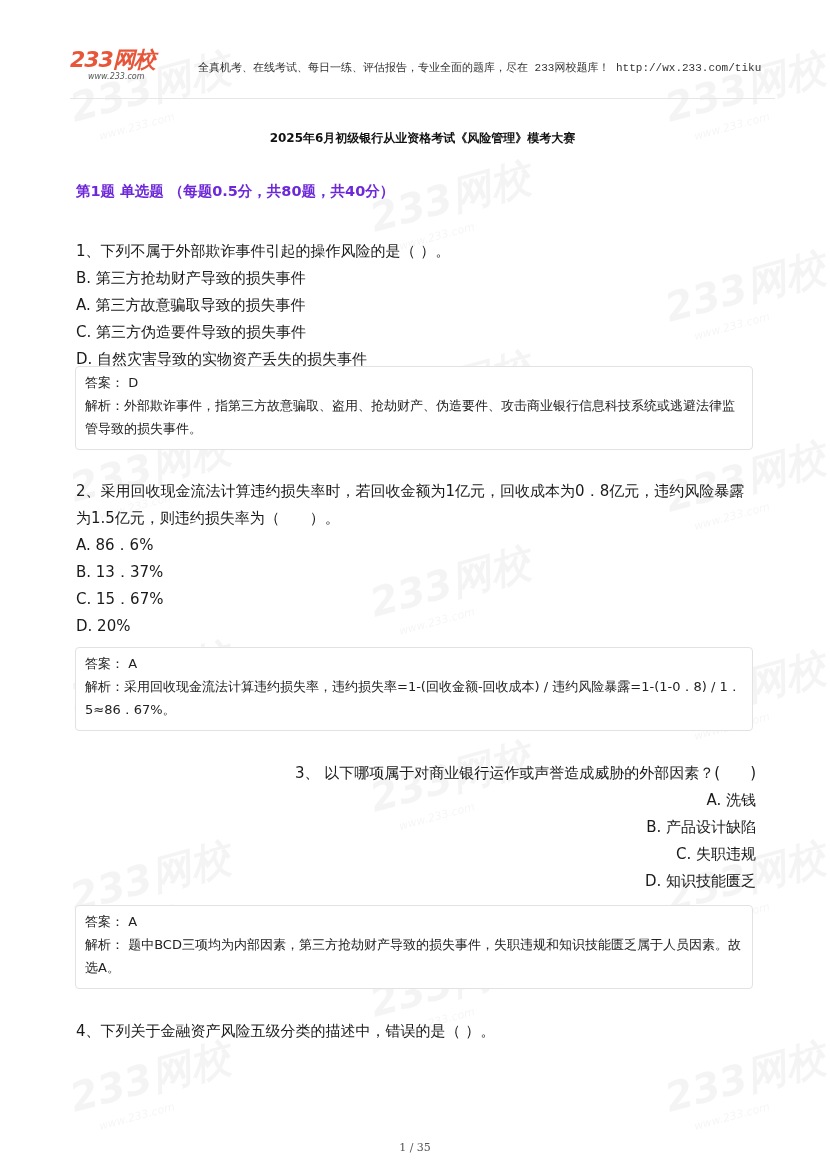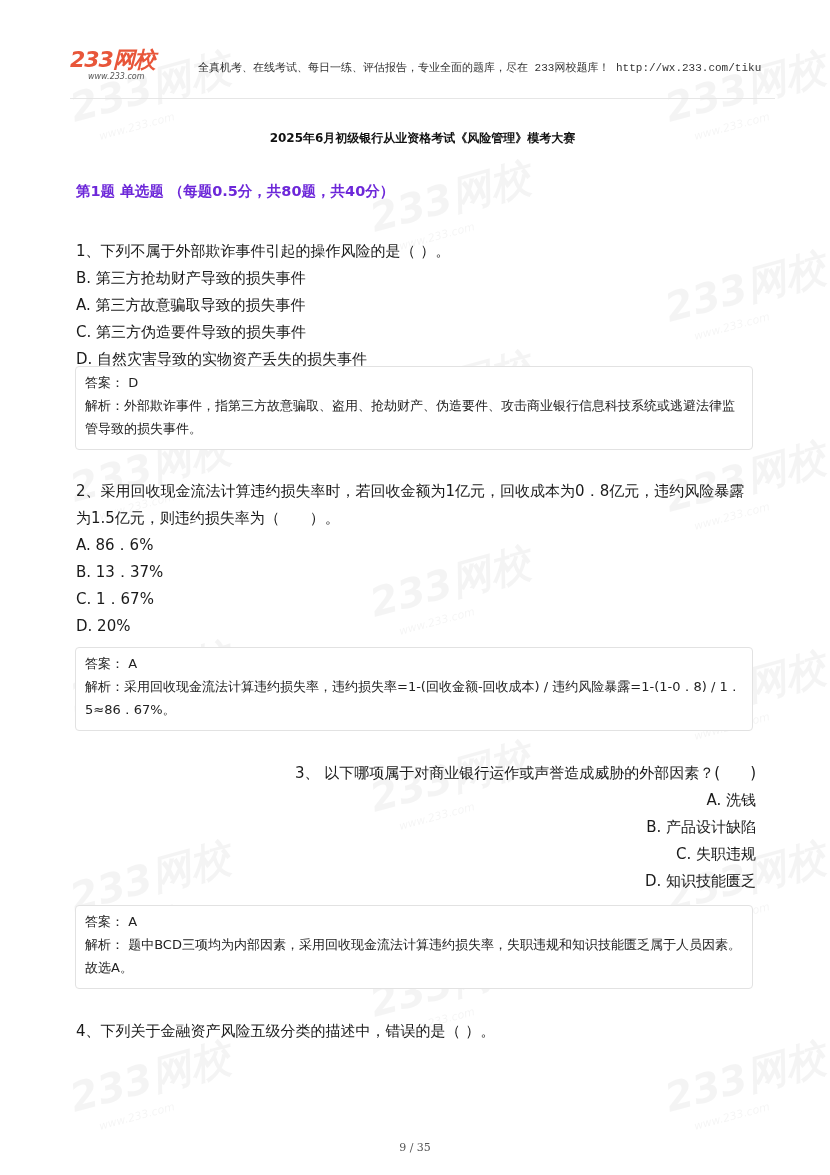--- a/index.html
+++ b/index.html
@@ -84,37 +84,37 @@
 </div>
 <div class="ans-box" style="top:366px;height:84px;">
   <div class="ans-line">答案： D</div>
   <div class="ans-line">解析：外部欺诈事件，指第三方故意骗取、盗用、抢劫财产、伪造要件、攻击商业银行信息科技系统或逃避法律监管导致的损失事件。</div>
 </div>
 
 <div class="q" style="top:478px;">
   <div class="q-stem">2、采用回收现金流法计算违约损失率时，若回收金额为1亿元，回收成本为0．8亿元，违约风险暴露为1.5亿元，则违约损失率为（　　）。</div>
   <div class="q-opt">A. 86．6%</div>
   <div class="q-opt">B. 13．37%</div>
-  <div class="q-opt">C. 1．67%</div>
+  <div class="q-opt">C. 15．67%</div>
   <div class="q-opt">D. 20%</div>
 </div>
 <div class="ans-box" style="top:647px;height:84px;">
   <div class="ans-line">答案： A</div>
   <div class="ans-line">解析：采用回收现金流法计算违约损失率，违约损失率=1-(回收金额-回收成本) / 违约风险暴露=1-(1-0．8) / 1．5≈86．67%。</div>
 </div>
 
 <div class="q" style="top:760px;text-align:right;">
   <div class="q-stem">3、 以下哪项属于对商业银行运作或声誉造成威胁的外部因素？(　　)</div>
   <div class="q-opt">A. 洗钱</div>
   <div class="q-opt">B. 产品设计缺陷</div>
   <div class="q-opt">C. 失职违规</div>
   <div class="q-opt">D. 知识技能匮乏</div>
 </div>
 <div class="ans-box" style="top:905px;height:84px;">
   <div class="ans-line">答案： A</div>
-  <div class="ans-line">解析： 题中BCD三项均为内部因素，采用回收现金流法计算违约损失率，失职违规和知识技能匮乏属于人员因素。故选A。</div>
+  <div class="ans-line">解析： 题中BCD三项均为内部因素，第三方抢劫财产导致的损失事件，失职违规和知识技能匮乏属于人员因素。故选A。</div>
 </div>
 
 <div class="q" style="top:1018px;">
   <div class="q-stem">4、下列关于金融资产风险五级分类的描述中，错误的是（ ）。</div>
 </div>
 
-<div class="footer">9 / 35</div>
+<div class="footer">1 / 35</div>
 
 </body></html>

